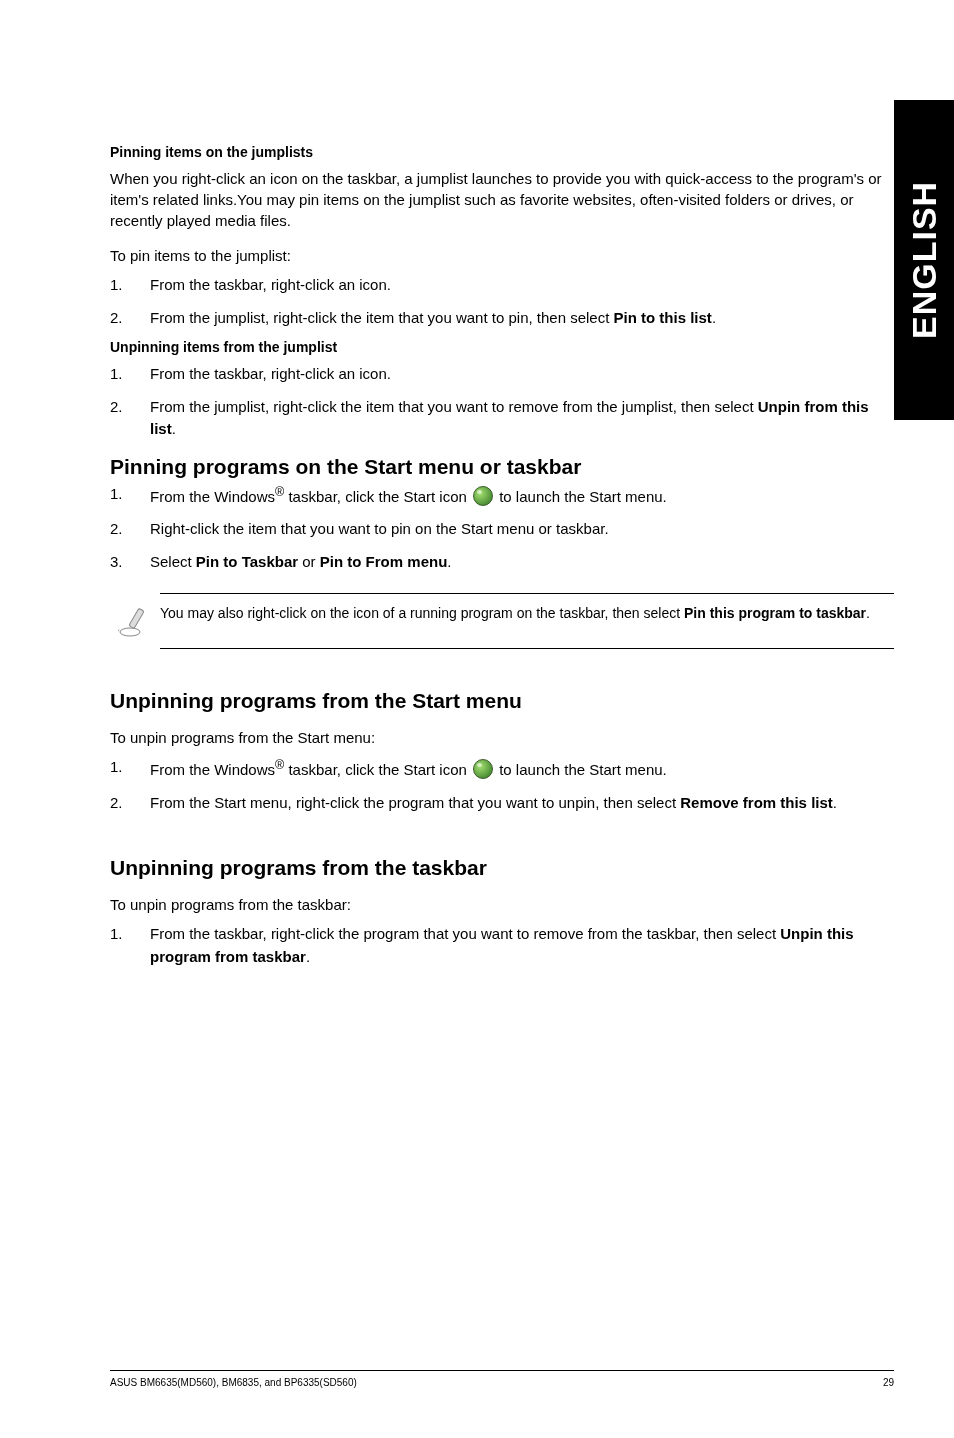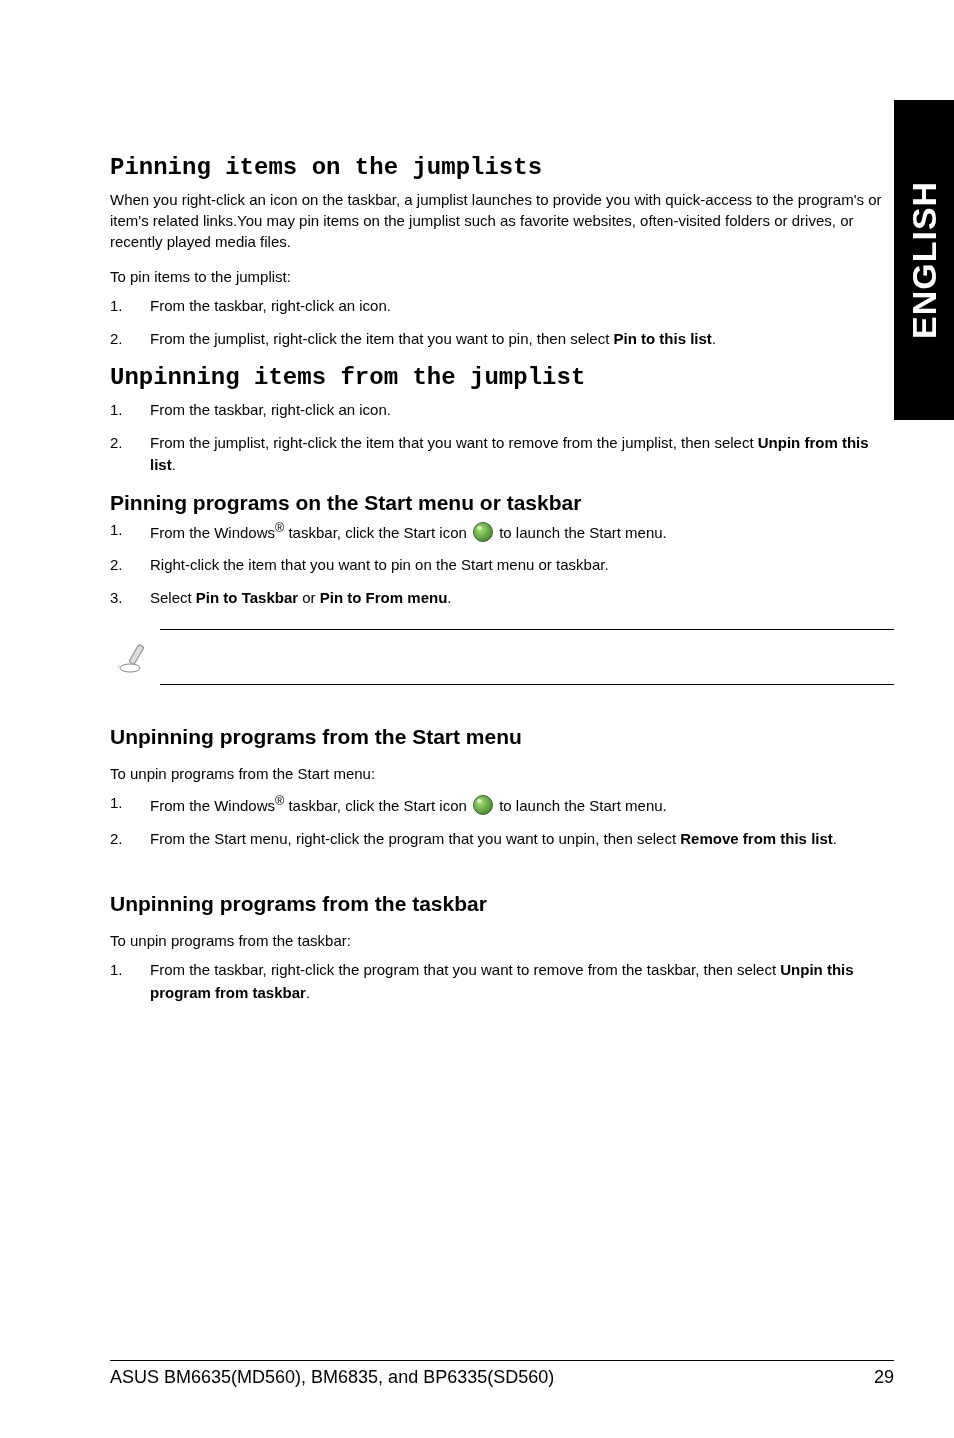--- a/index.html
+++ b/index.html
@@ -26,25 +26,24 @@
     font-weight: bold;
     font-size: 34px;
     display: flex;
     align-items: center;
     justify-content: center;
     writing-mode: vertical-rl;
     transform: rotate(180deg);
     letter-spacing: 1px;
   }
   .h-sub {
-    font-size: 24px;
+    font-size: 14px;
     font-weight: bold;
-    margin-top: 14px;
+    margin-top: 4px;
     margin-bottom: 8px;
-    font-family: Liberation Mono, monospace;
   }
   .h-section {
     font-size: 21px;
     font-weight: bold;
     margin-top: 14px;
     margin-bottom: 4px;
   }
   .h-strong {
     font-size: 15px;
     font-weight: normal;
@@ -121,21 +120,21 @@
     padding-right: 10px;
   }
   .note-text b { font-weight: bold; }
   .footer {
     position: absolute;
     bottom: 50px;
     left: 110px;
     right: 60px;
     border-top: 1px solid #000;
     padding-top: 6px;
-    font-size: 18px;
+    font-size: 10px;
     display: flex;
     justify-content: space-between;
     margin-top: 8px;
   }
 </style>
 </head>
 <body>
 
 <div class="side-tab">ENGLISH</div>
 
@@ -189,20 +188,21 @@
   <div class="note-box">
     <div class="note-rule"></div>
     <div class="note-row">
       <div class="note-icon">
         <svg width="34" height="34" viewBox="0 0 34 34">
           <ellipse cx="12" cy="28" rx="10" ry="4" fill="none" stroke="#888" stroke-width="1"></ellipse>
           <rect x="14" y="4" width="6" height="20" rx="2" fill="#ddd" stroke="#888" stroke-width="1" transform="rotate(30 17 17)"></rect>
           <polygon points="6,26 10,22 9,28" fill="#888" transform="rotate(30 17 17) translate(-2,10)"></polygon>
         </svg>
       </div>
+      <div class="note-text"><span>You may also right-click on the icon of a running program on the taskbar, then select </span><b>Pin this program to taskbar</b><span>.</span></div>
     </div>
     <div class="note-rule-bottom"></div>
   </div>
 
   
   <div class="h-section">Unpinning programs from the Start menu</div>
   <div class="h-strong">To unpin programs from the Start menu:</div>
   <ol class="steps">
     <li>
       <span class="num">1.</span>

